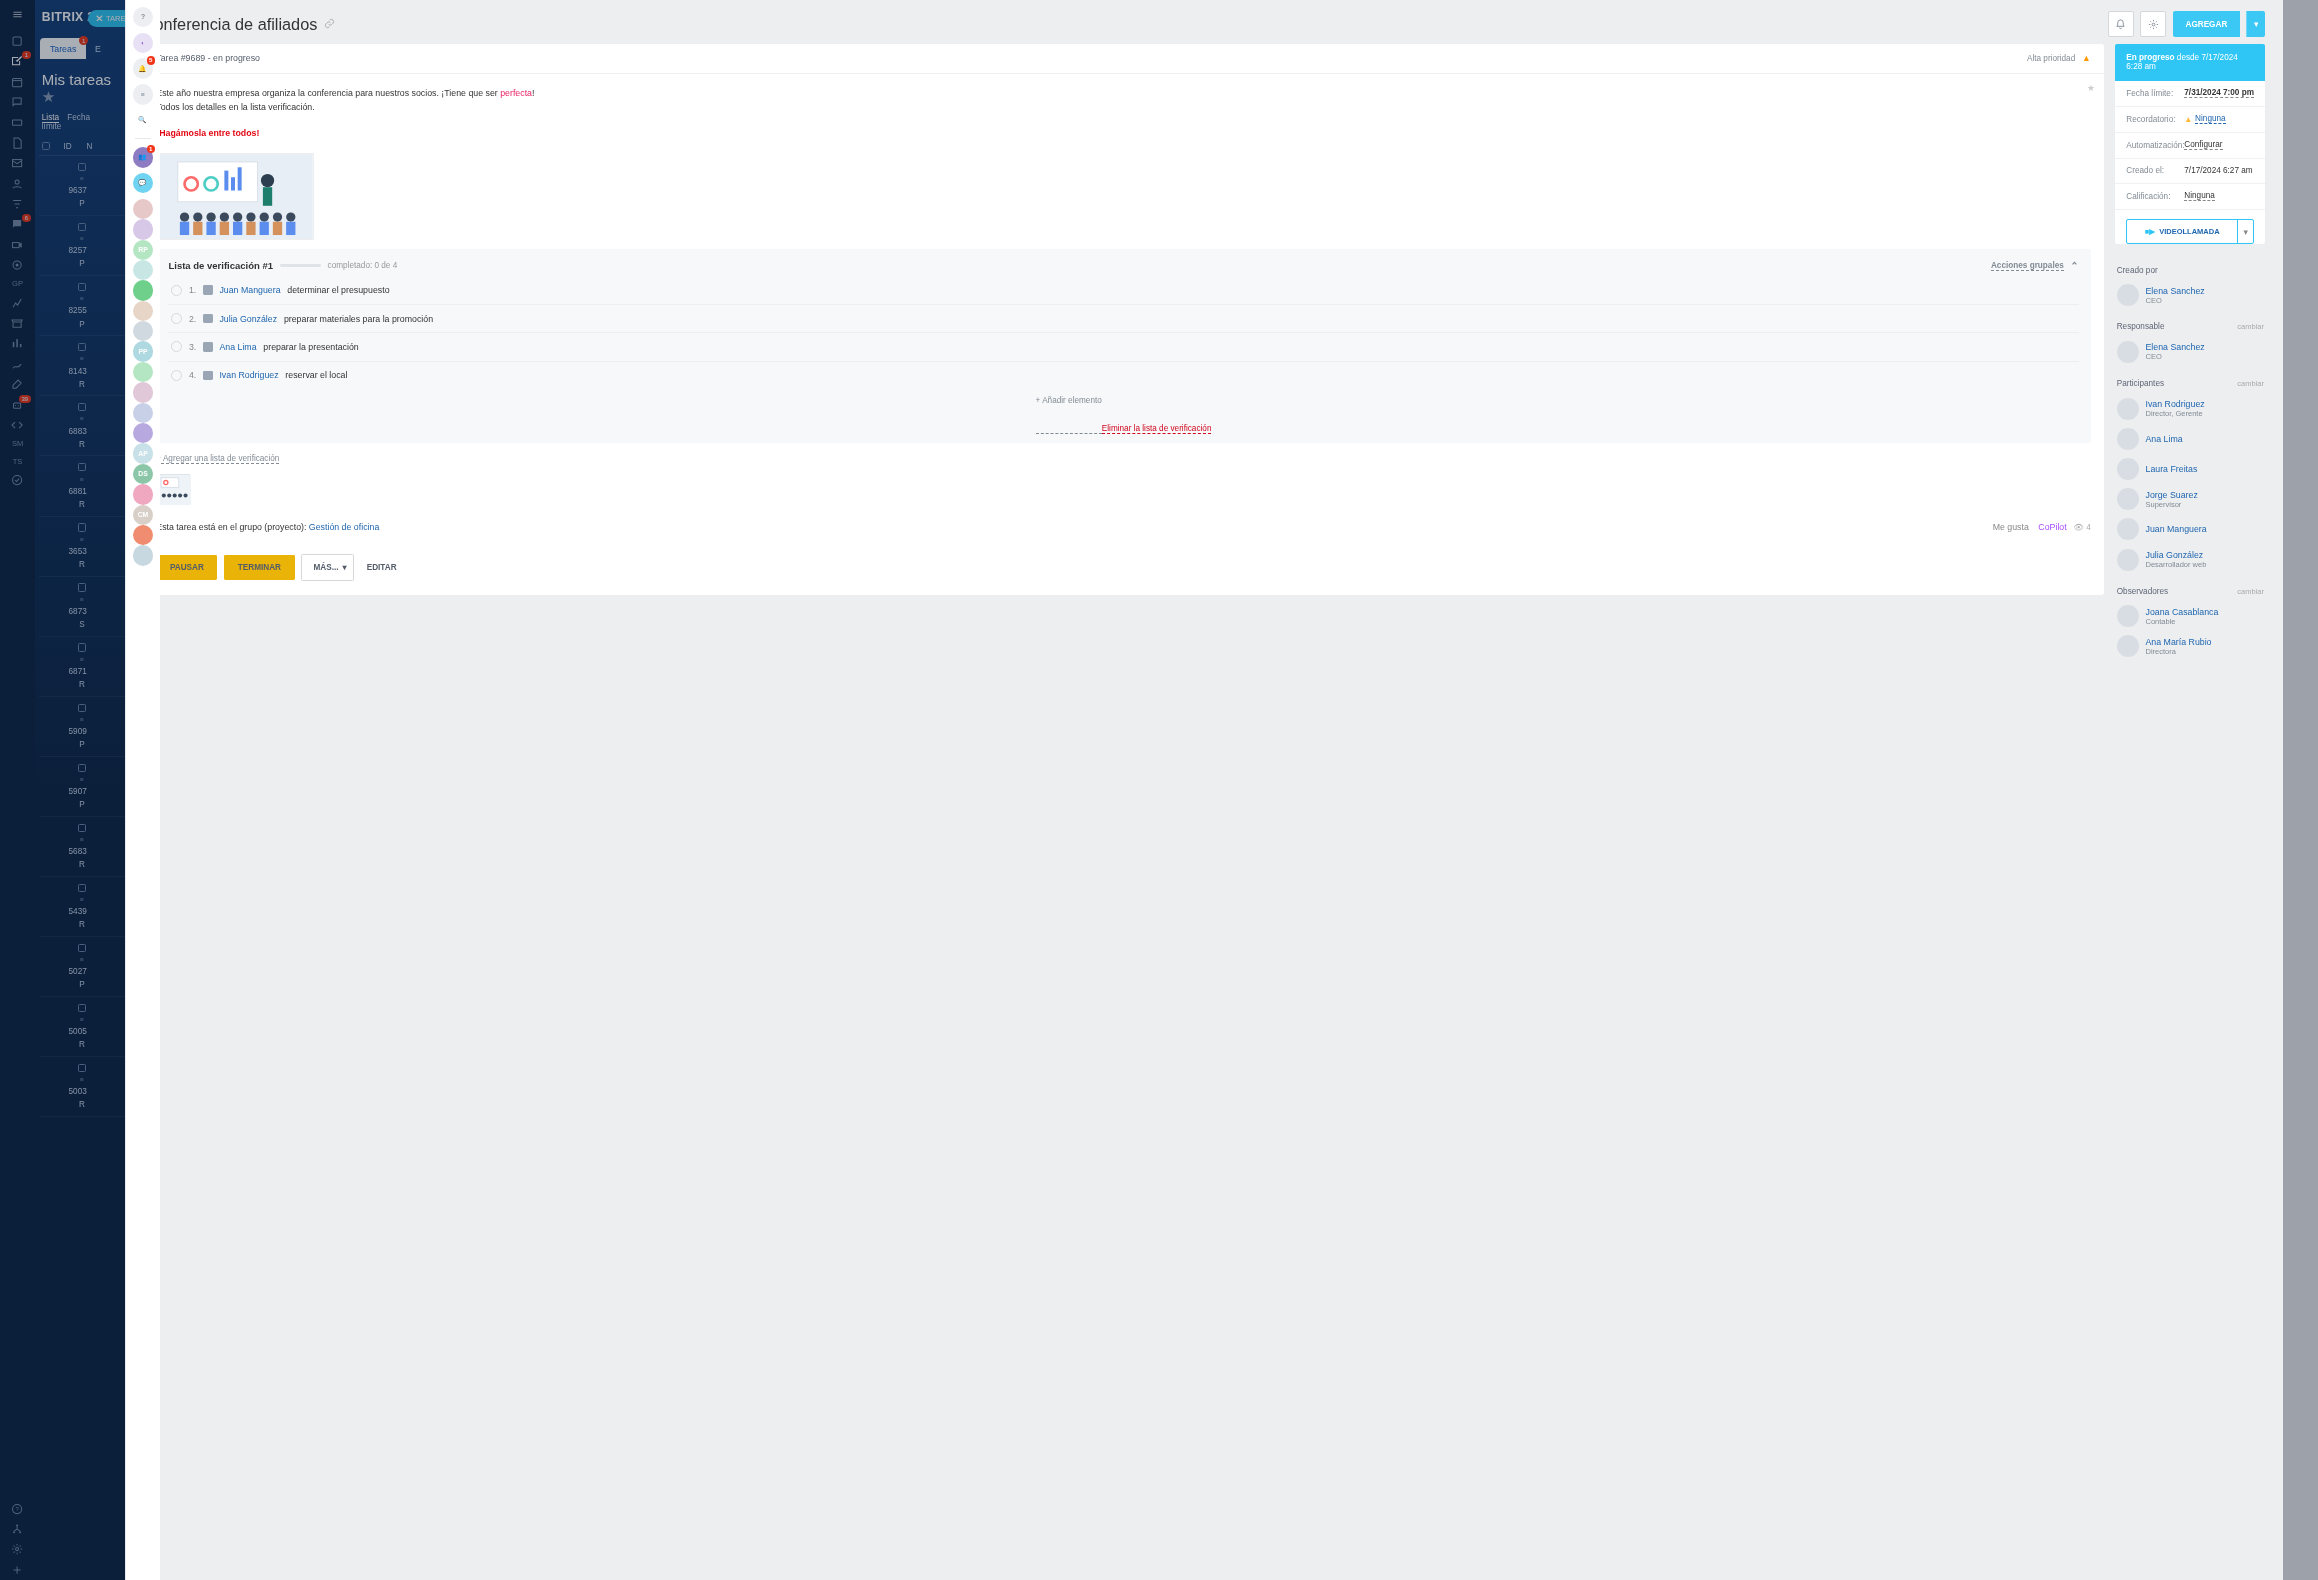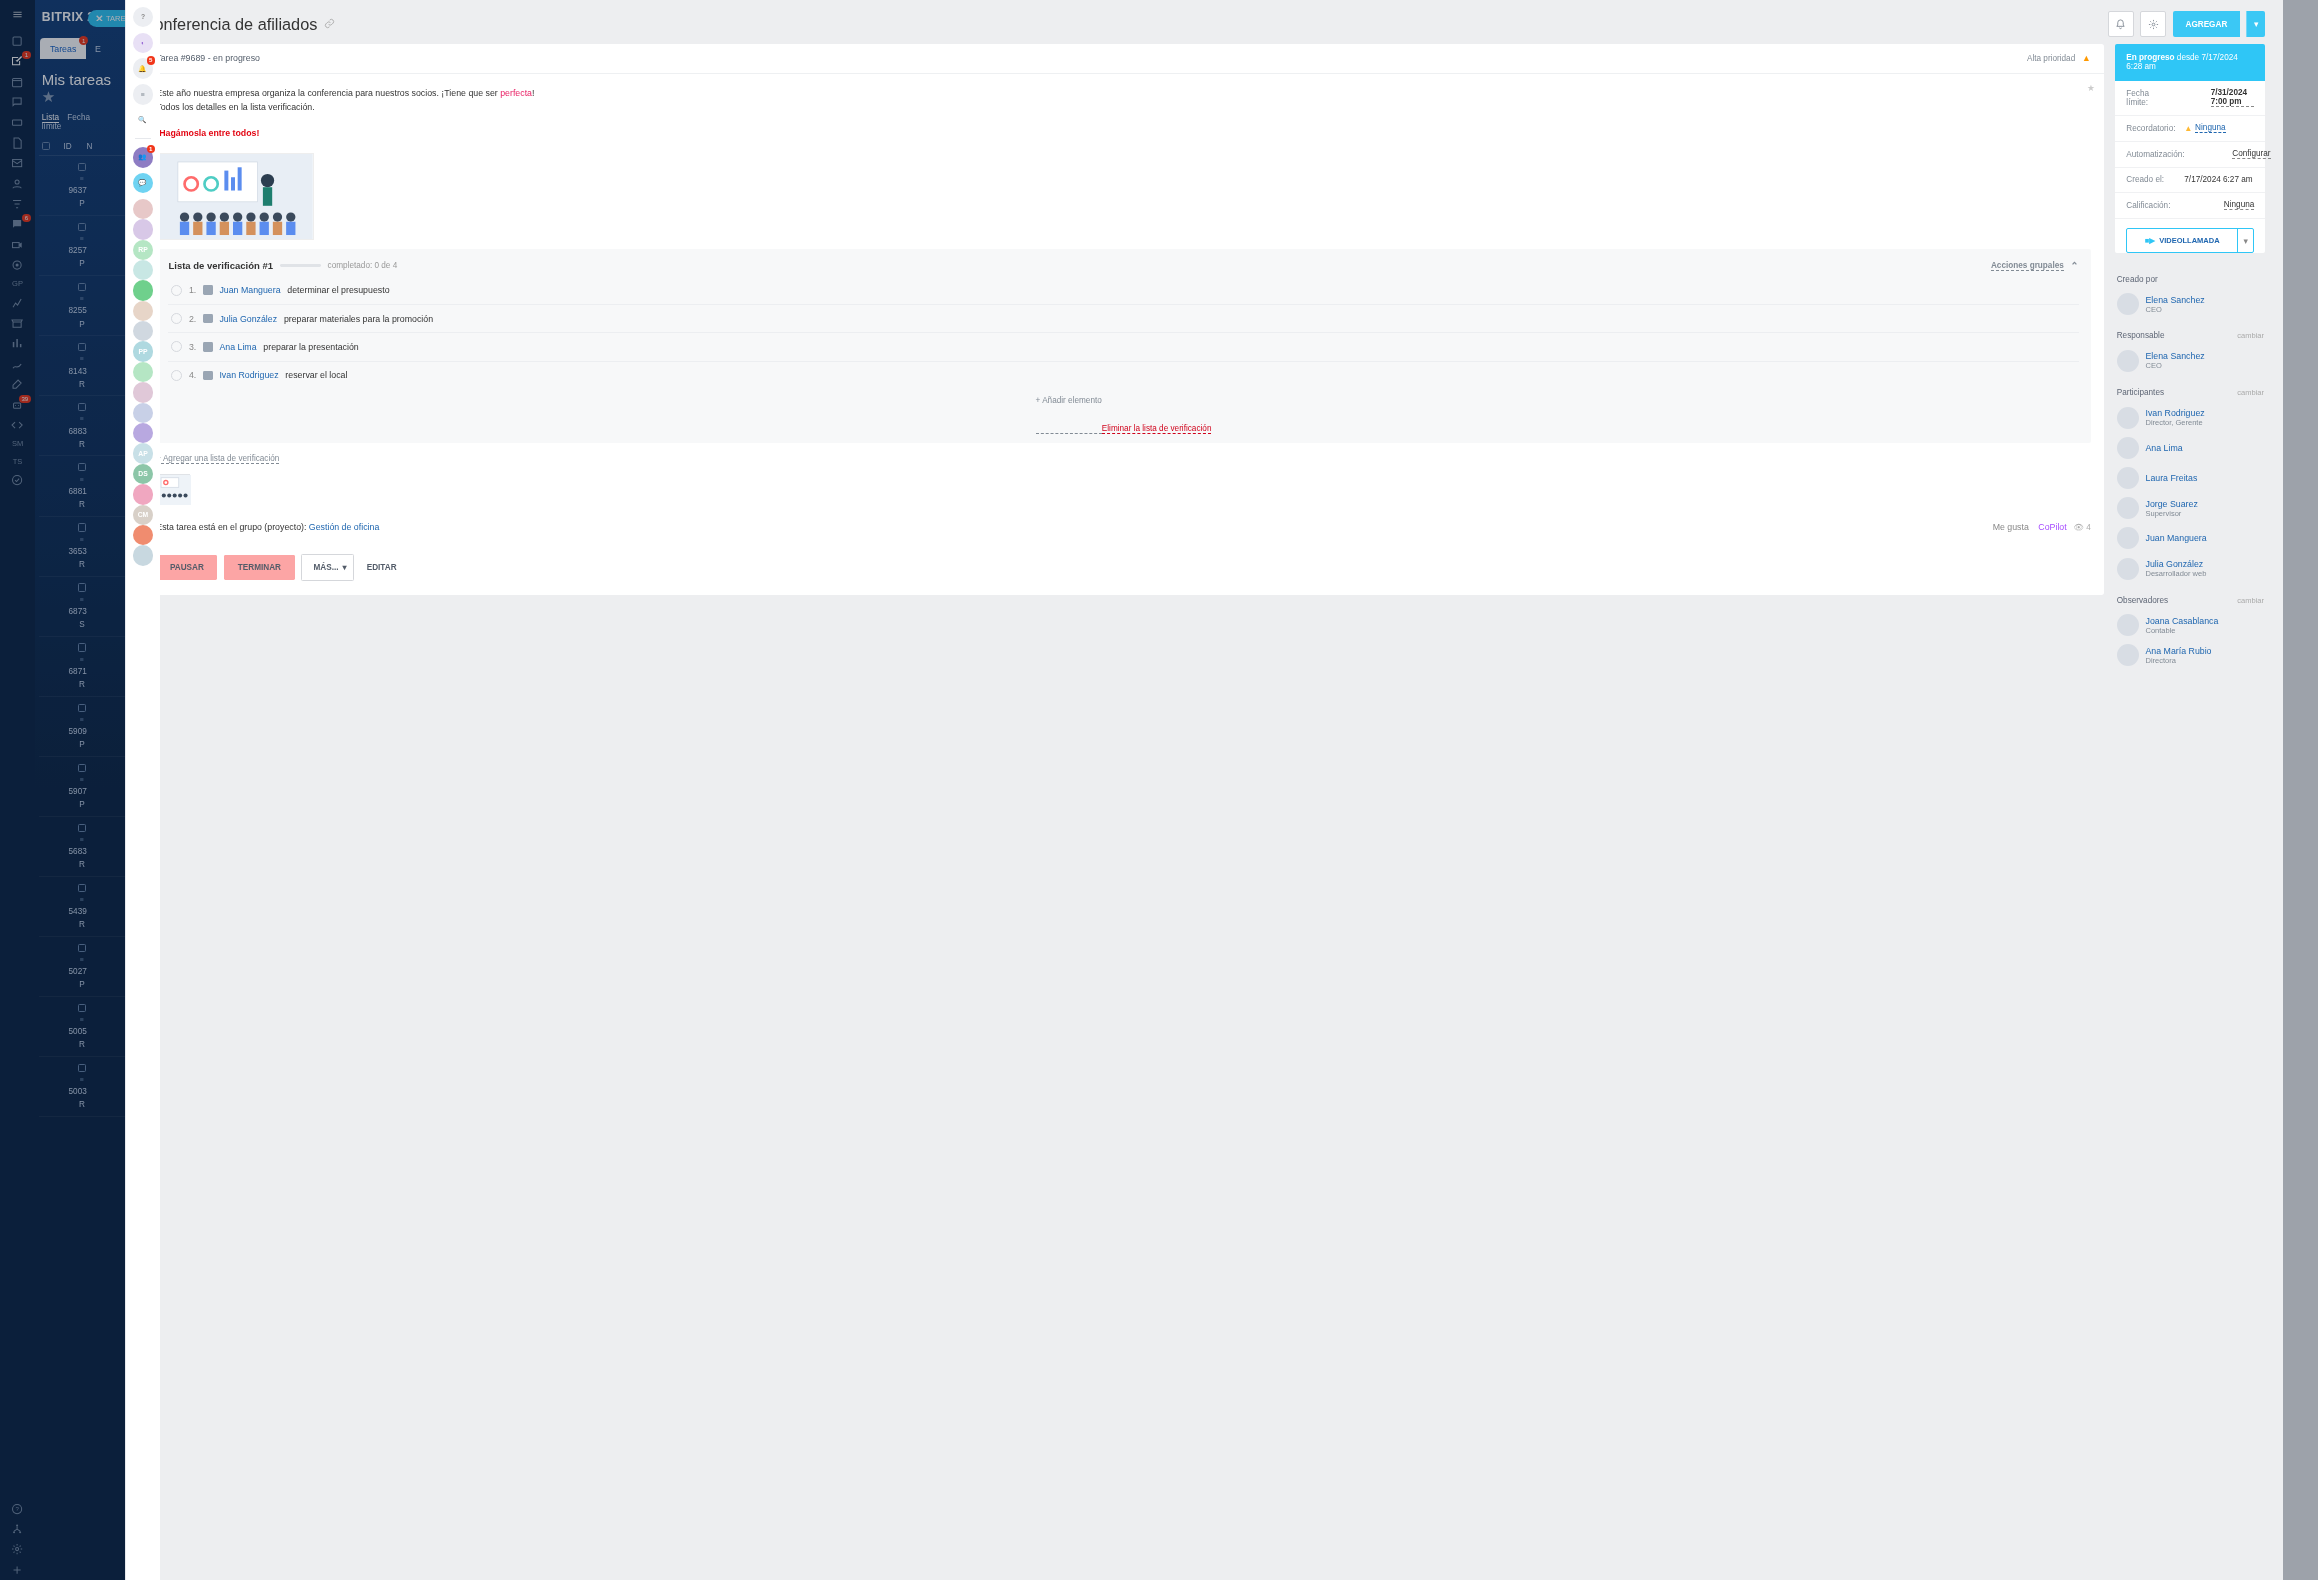--- a/index.html
+++ b/index.html
@@ -83,31 +83,31 @@
 .thumb { width: 34px; height: 30px; background: #eef3f8; border: 0.7px solid #e0e3e7; display:inline-block; }
 
 .group-row { padding: 8.2px 13.6px; display: flex; align-items: center; font-size: 8.8px; }
 .group-row .lnk { color: #2067b0; }
 .group-row .f { flex: 1; }
 .group-row .like { color: #888; margin-right: 9.5px; cursor: pointer; }
 .group-row .copilot { color: #a64cff; margin-right: 6.8px; cursor: pointer; }
 .group-row .views { color: #aaa; font-size: 8.2px; }
 
 .action-bar { padding: 13.6px; display: flex; gap: 6.8px; align-items: center; }
-.btn-green { background: #fca5a5; border: none; color: #535c69; font-weight: 700; font-size: 8.2px; padding: 8.2px 13.6px; border-radius: 1.4px; cursor: pointer; }
+.btn-green { background: #eab308; border: none; color: #535c69; font-weight: 700; font-size: 8.2px; padding: 8.2px 13.6px; border-radius: 1.4px; cursor: pointer; }
 .btn-outline { background: #fff; border: 0.7px solid #d5d7db; color: #535c69; font-weight: 700; font-size: 8.2px; padding: 7.5px 6.8px 7.5px 11px; border-radius: 1.4px; cursor: pointer; display: inline-flex; align-items: center; gap: 4.1px; }
 .btn-text { background: none; border: none; color: #535c69; font-weight: 700; font-size: 8.2px; padding: 8.2px 5.4px; cursor: pointer; }
 
 
 .status-bar { background: #2fc6f6; color: #fff; padding: 9.5px 11px; border-radius: 2px 2px 0 0; font-size: 8.2px; }
 .meta-card { background: #fff; border-radius: 0 0 2px 2px; }
 .meta-row { display: flex; padding: 7.5px 11px; border-bottom: 0.7px solid #f0f1f3; font-size: 8.2px; align-items: center; }
 .meta-row .ml { width: 58px; color: #828b95; }
 .meta-row .mv { color: #333; }
-.meta-row .mv.u { border-bottom: 0.7px dashed #888; margin-left: 48px; }
+.meta-row .mv.u { border-bottom: 0.7px dashed #888; }
 .meta-row .mv.b { font-weight: 700; }
 .meta-row .mv.lnk { color: #2067b0; border-bottom: 0.7px dashed #2067b0; }
 .meta-row .warn { color: #ffb933; margin-right: 2.7px; }
 .video-btn { margin: 9.5px 11px 12.2px; border: 0.7px solid #2fc6f6; border-radius: 2px; display: flex; }
 .video-btn .main { flex: 1; text-align: center; padding: 6.8px; color: #2067b0; font-size: 7.5px; font-weight: 700; display: flex; align-items: center; justify-content: center; gap: 4.1px; cursor: pointer; }
 .video-btn .cam { color: #2fc6f6; }
 .video-btn .caret { width: 16.3px; border-left: 0.7px solid #2fc6f6; display: flex; align-items: center; justify-content: center; color: #888; cursor: pointer; }
 
 .people-sec { padding: 9.5px 0 2.7px; }
 .people-sec .sec-head { display: flex; padding: 0 1.4px 5.4px; font-size: 8.2px; color: #5e6675; }

